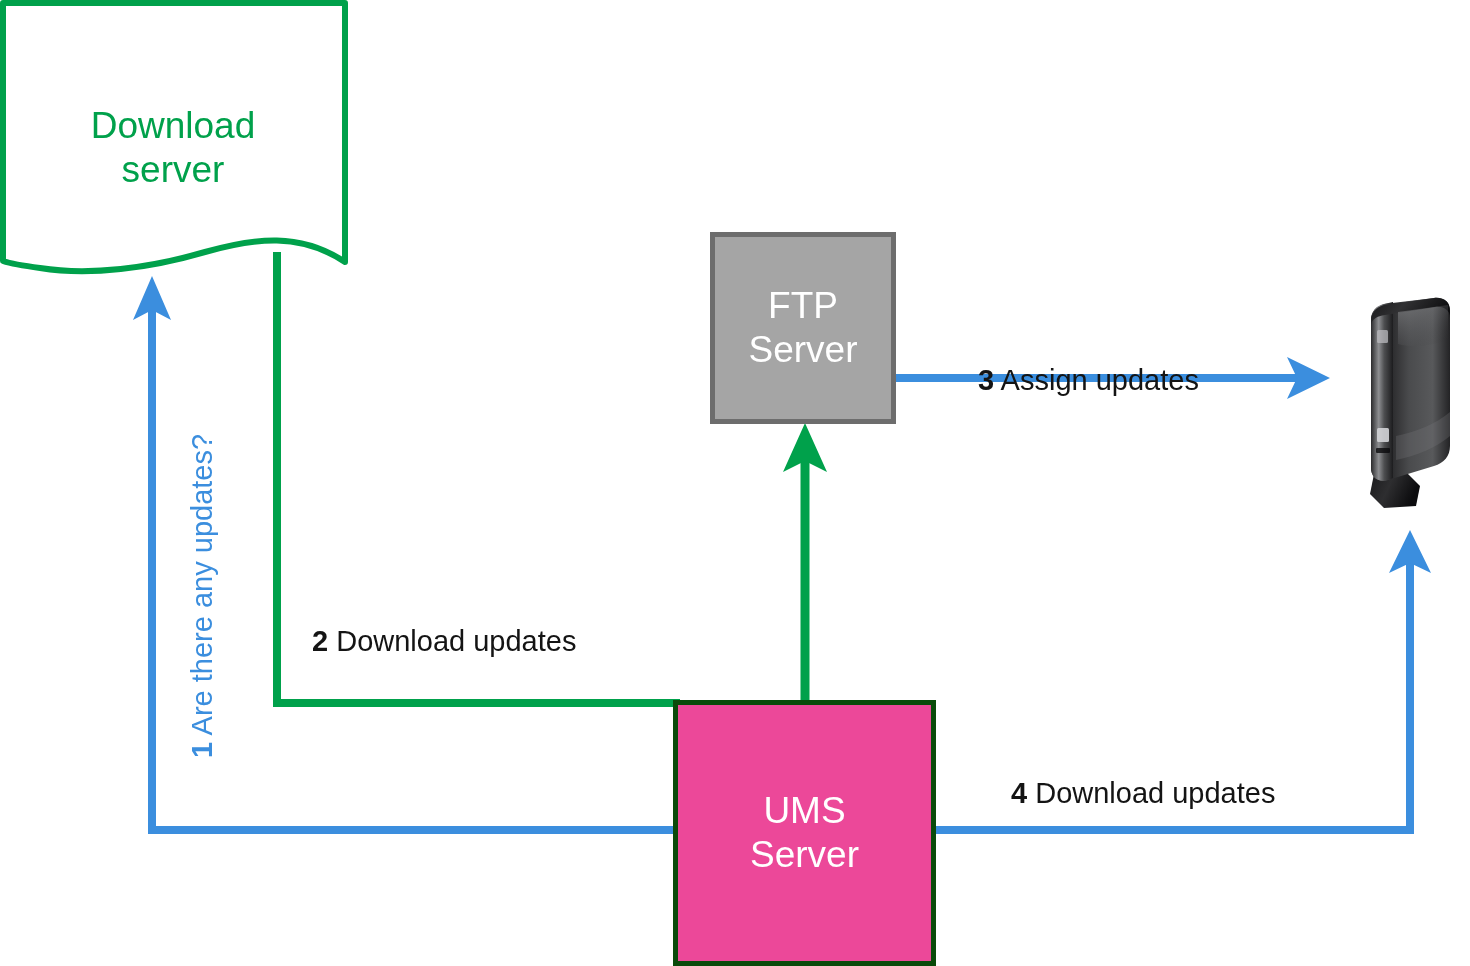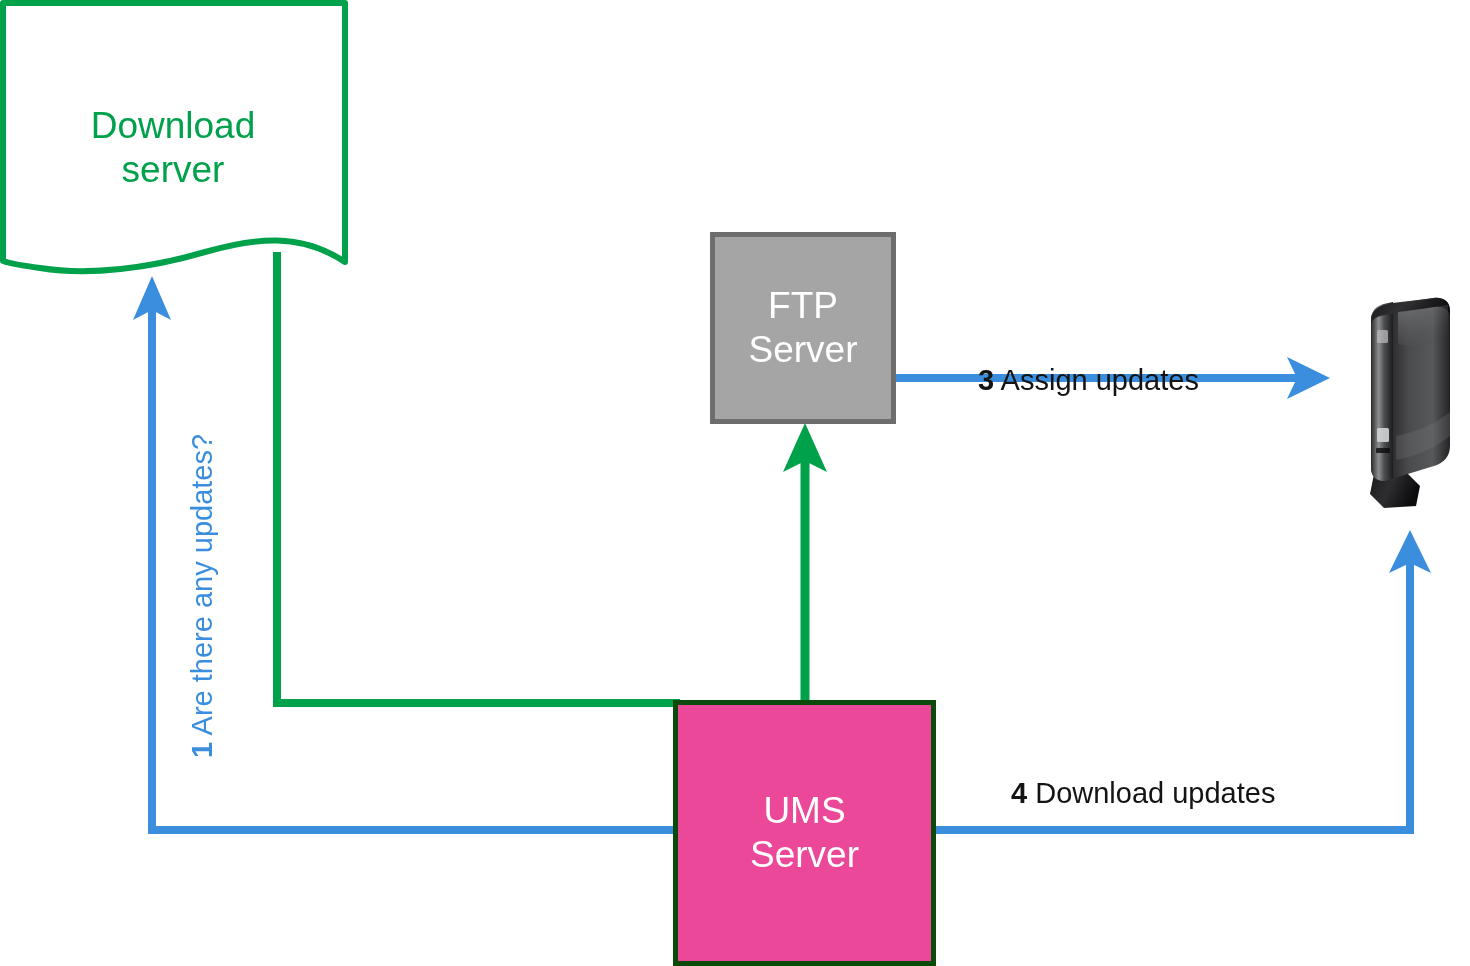--- a/index.html
+++ b/index.html
@@ -191,20 +191,24 @@
     <path d="M 38 140 C 58 136, 78 128, 92 116 L 92 140
              C 78 152, 58 160, 38 164 Z" fill="#7a7b7e" opacity="0.28"></path>
 
     <rect x="19" y="34" width="11" height="13" rx="1.5" fill="#b9babd" opacity="0.75"></rect>
 
     <rect x="19" y="132" width="12" height="14" rx="1.5" fill="#d2d3d6" opacity="0.9"></rect>
 
     <rect x="18" y="152" width="14" height="5" rx="1" fill="#0a0a0c" opacity="0.8"></rect>
   </svg>
 
+  <div id="label-download-updates" class="edge-label">
+    <span class="num">2</span>
+    <span>Download updates</span>
+  </div>
 
   <div id="label-assign-updates" class="edge-label">
     <span class="num">3</span>
     <span>Assign updates</span>
   </div>
 
   <div id="label-execute-updates" class="edge-label">
     <span class="num">4</span>
     <span>Download updates</span>
   </div>

